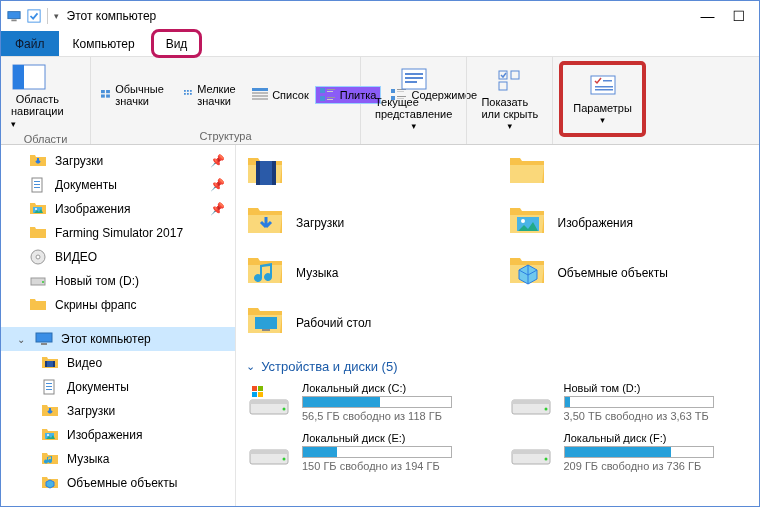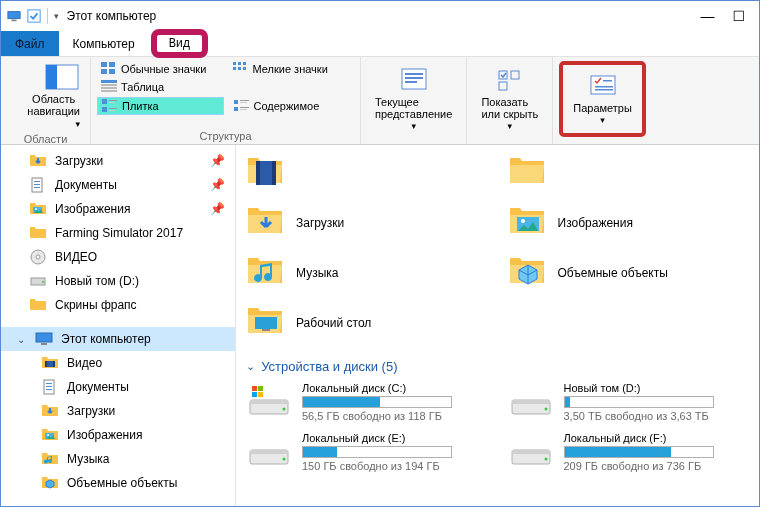--- a/index.html
+++ b/index.html
@@ -6,31 +6,31 @@
 body { width: 760px; height: 507px; overflow: hidden; background: #fff; font-size: 12px; color: #000; border: 1px solid #5a8ad6; }
 .titlebar { height: 30px; display: flex; align-items: center; padding: 0 6px; background: #fff; }
 .titlebar .qat { display: flex; align-items: center; gap: 6px; }
 .titlebar .qat svg { width: 14px; height: 14px; }
 .titlebar .title { margin-left: 8px; font-size: 12px; }
 .titlebar .win-controls { margin-left: auto; display: flex; gap: 18px; padding-right: 8px; }
 .titlebar .win-controls span { font-size: 14px; line-height: 1; cursor: pointer; }
 .tabs { height: 26px; display: flex; align-items: stretch; background: #fff; border-bottom: 1px solid #e1e1e1; }
 .tab { padding: 0 14px; display: flex; align-items: center; font-size: 12px; cursor: pointer; }
 .tab.file { background: #1979ca; color: #0f172a; border: none; }
-.tab.highlight { border: 6px solid #be185d; border-radius: 8px; margin: -2px 2px; padding: 0 12px; font-family: Liberation Mono, monospace; }
+.tab.highlight { border: 3px solid #be185d; border-radius: 8px; margin: -2px 2px; padding: 0 12px; }
 .ribbon { height: 88px; background: #f5f5f5; border-bottom: 1px solid #d0d0d0; display: flex; }
 .ribbon-group { border-right: 1px solid #e0e0e0; padding: 4px 6px 2px 6px; display: flex; flex-direction: column; }
 .ribbon-group .glabel { text-align: center; font-size: 11px; color: #666; margin-top: auto; padding-top: 2px; }
-.rg-region { display: flex; flex-direction: column; align-items: flex-end; justify-content: center; gap: 2px; padding: 2px 4px; }
+.rg-region { display: flex; flex-direction: column; align-items: flex-start; justify-content: center; gap: 2px; padding: 2px 4px; }
 .rg-region .navicon { width: 36px; height: 28px; display:flex; align-items:center; justify-content:center; }
 .rg-region .lbl { font-size: 11px; text-align: center; line-height: 1.1; }
-.rg-layout .rows { display: flex; flex-direction: column; gap: 2px; flex:1; }
+.rg-layout .rows { display: flex; flex-direction: row; gap: 2px; flex:1; }
 .rg-layout .row { display: flex; align-items: center; gap: 6px; }
 .rg-layout .col { display:flex; align-items:center; gap:4px; flex:1; padding:1px 4px; font-size:11px; }
-.rg-layout .col.selected { background: #5eead4; border:1px solid #99d1ff; }
+.rg-layout .col.selected { background: #8b5cf6; border:1px solid #99d1ff; }
 .rg-layout .ico { width: 16px; height: 14px; display:flex; align-items:center; justify-content:center; }
 .ribbon-btn { display:flex; flex-direction:column; align-items:center; justify-content:center; padding: 4px 8px; gap:2px; font-size:11px; text-align:left; line-height:1.1; height: 76px; }
 .ribbon-btn .bicon { width: 32px; height: 28px; display:flex; align-items:center; justify-content:center; }
 .ribbon-btn.highlight { border: 4px solid #c83030; border-radius: 5px; padding: 2px 10px; }
 .content { display: flex; height: calc(507px - 30px - 26px - 88px - 2px); }
 .sidebar { width: 235px; border-right: 1px solid #e5e5e5; overflow: hidden; padding-top: 4px; }
 .sb-item { display: flex; align-items: center; height: 24px; padding-left: 28px; gap: 8px; font-size: 12px; cursor: pointer; position: relative; }
 .sb-item .pin { position: absolute; right: 10px; color: #777; font-size: 12px; }
 .sb-item.selected { background: #cce8ff; }
 .sb-item.toplevel { padding-left: 16px; }
@@ -132,21 +132,21 @@
       <div class="row">
         <div class="col">
             <span class="ico">
               <svg viewBox="0 0 16 14">
                 <rect x="0" y="0" width="16" height="3" fill="#4a90d9"></rect>
                 <rect x="0" y="4" width="16" height="2" fill="#bbb"></rect>
                 <rect x="0" y="7" width="16" height="2" fill="#bbb"></rect>
                 <rect x="0" y="10" width="16" height="2" fill="#bbb"></rect>
               </svg>
             </span>
-            <span>Таблица</span>
+            <span>Список</span>
           </div>
       </div>
       <div class="row">
         <div class="col selected">
             <span class="ico">
               <svg viewBox="0 0 16 14">
                 <rect x="0" y="0" width="5" height="5" fill="#4a90d9"></rect>
                 <rect x="7" y="1" width="8" height="1" fill="#999"></rect>
                 <rect x="7" y="3" width="6" height="1" fill="#ccc"></rect>
                 <rect x="0" y="8" width="5" height="5" fill="#4a90d9"></rect>

